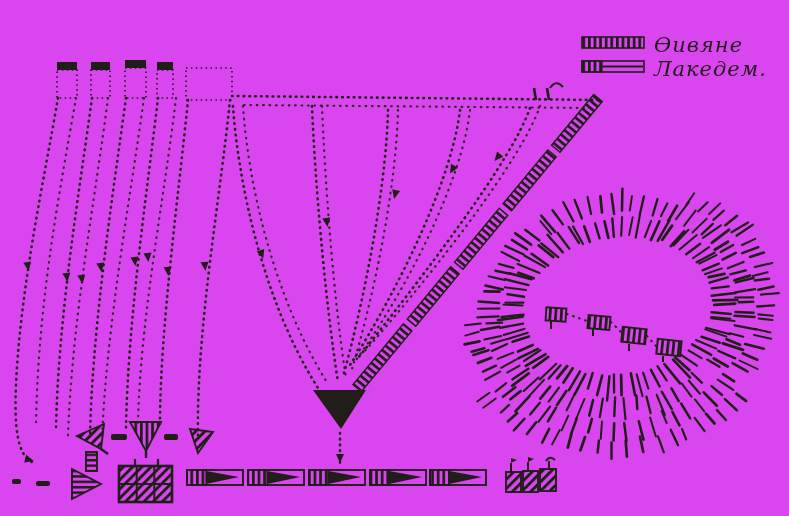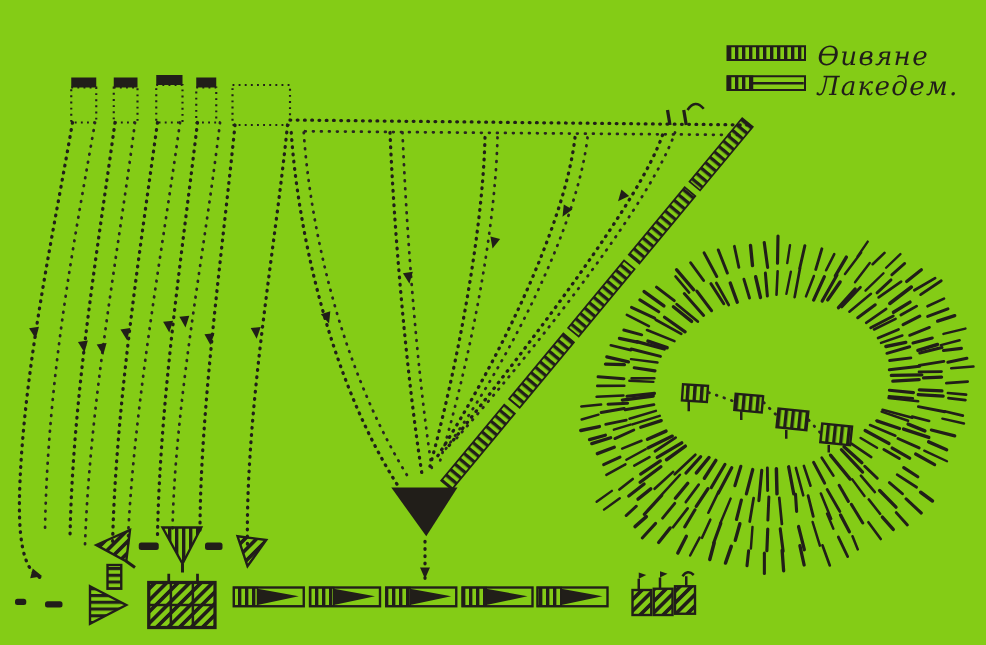--- a/index.html
+++ b/index.html
@@ -1,19 +1,19 @@
 <!DOCTYPE html>
 <html><head>
 <meta charset="utf-8">
 <style>
   html,body{margin:0;padding:0;background:#e8e6e0;}
   .frame{
     position:relative;
     width:789px;height:516px;
-    background:#84cc16;
+    background:#d946ef;
     overflow:hidden;
     font-family:"DejaVu Serif", serif;
   }
   svg{position:absolute;inset:0;display:block;}
   .dots{fill:none;stroke:#211e19;stroke-width:2.6;stroke-linecap:round;stroke-dasharray:0.6 5.2;}
   .dots2{fill:none;stroke:#2a2620;stroke-width:2.2;stroke-linecap:round;stroke-dasharray:0.6 5.8;}
   .dashbox{fill:none;stroke:#211e19;stroke-width:1.7;stroke-dasharray:1.5 3.4;}
   .ink{fill:#211e19;}
   .ln{stroke:#211e19;fill:none;}
   .unit{stroke:#211e19;stroke-width:1.9;}

